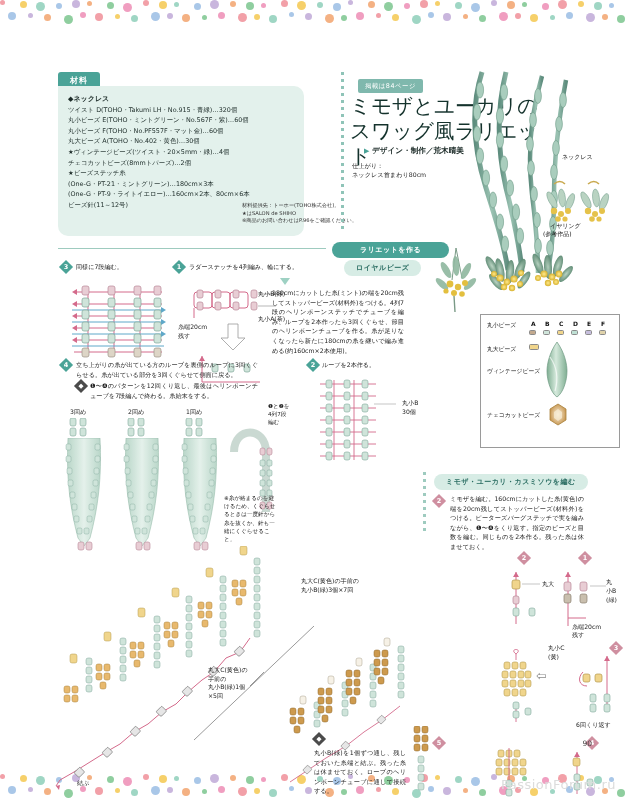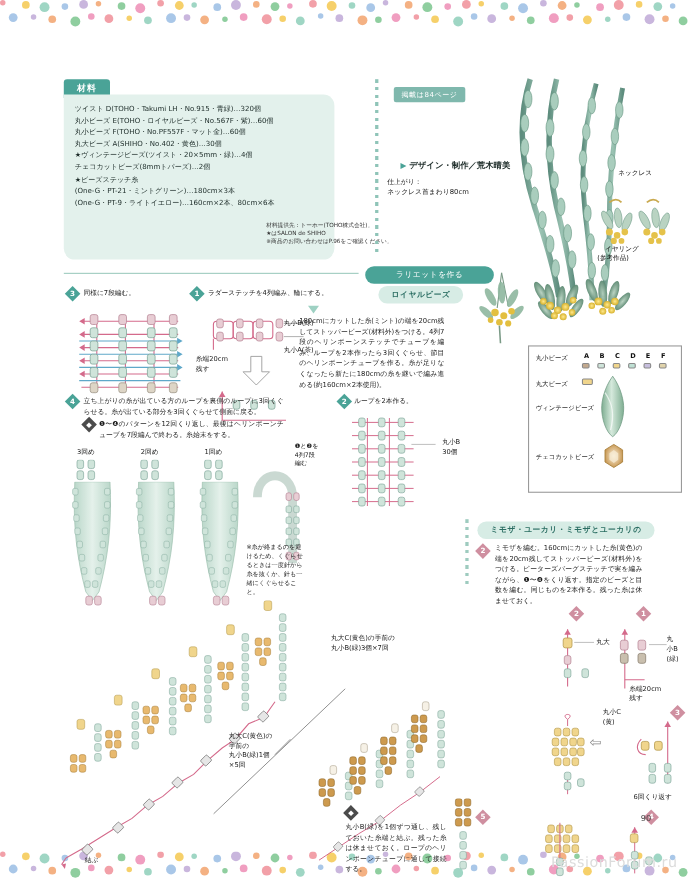--- a/index.html
+++ b/index.html
@@ -87,21 +87,21 @@
     background: repeating-linear-gradient(to bottom,#9ecbbf 0 3px, transparent 3px 7px);
   }
 
   
   .photo { position: absolute; }
   .photo-label { position: absolute; font-size: 6px; color: #111; }
 
   
   .pill-dark {
     position: absolute; background: #4aa397; color: #fff;
-    font-size: 7px; font-weight: normal; padding: 3px 28px;
+    font-size: 7px; font-weight: bold; padding: 3px 28px;
     border-radius: 9px; letter-spacing: .5px;
   }
   .pill-light {
     position: absolute; background: #d7ece5; color: #2a6d62;
     font-size: 7px; font-weight: bold; padding: 3px 12px;
     border-radius: 9px; letter-spacing: .5px;
   }
   .rule-h {
     position: absolute; height: 1px; background: #9ecbbf;
   }
@@ -310,38 +310,44 @@
     <span class="dot" style="left:565.8px;top:12px;width:7px;height:7px;background:#a9c7e8;"></span>
     <span class="dot" style="left:586.1999999999999px;top:13px;width:9px;height:9px;background:#c9b6dd;"></span>
     <span class="dot" style="left:601.5999999999999px;top:14px;width:6px;height:6px;background:#f4b183;"></span>
     <span class="dot" style="left:617px;top:15px;width:8px;height:8px;background:#8fce9f;"></span>
   </div>
 
 <div class="page-frame">
 
   <div class="mat-tab">材料</div>
   <div class="mat-box">
+    <div class="mat-line mat-head">◆ネックレス</div>
     <div class="mat-line">ツイスト D(TOHO・Takumi LH・No.915・青緑)…320個</div>
-    <div class="mat-line">丸小ビーズ E(TOHO・ロイヤルビーズ・No.567F・紫)…60個</div>
+    <div class="mat-line">丸小ビーズ E(TOHO・ミントグリーン・No.567F・紫)…60個</div>
     <div class="mat-line">丸小ビーズ F(TOHO・No.PF557F・マット金)…60個</div>
-    <div class="mat-line">丸大ビーズ A(SHIHO・No.402・黄色)…30個</div>
+    <div class="mat-line">丸大ビーズ A(TOHO・No.402・黄色)…30個</div>
     <div class="mat-line">★ヴィンテージビーズ(ツイスト・20×5mm・緑)…4個</div>
     <div class="mat-line">チェコカットビーズ(8mmトパーズ)…2個</div>
     <div class="mat-line">★ビーズステッチ糸</div>
     <div class="mat-line">(One-G・PT-21・ミントグリーン)…180cm×3本</div>
     <div class="mat-line">(One-G・PT-9・ライトイエロー)…160cm×2本、80cm×6本</div>
+    <div class="mat-line">ビーズ針(11～12号)</div>
   </div>
   <div class="mat-note">
     <div>材料提供先：トーホー(TOHO株式会社)。</div>
     <div>★はSALON de SHIHO</div>
     <div>※商品のお問い合わせはP.96をご確認ください。</div>
   </div>
 
   <div class="vrule"></div>
   <div class="badge">掲載は84ページ</div>
+  <div class="title">
+    <div>ミモザとユーカリの</div>
+    <div>スワッグ風ラリエット</div>
+  </div>
   <div class="byline">
     <span class="tri">▶</span>
     <span>デザイン・制作／荒木晴美</span>
   </div>
   <div class="finish">
     <div>仕上がり：</div>
     <div>ネックレス首まわり80cm</div>
   </div>
 
   <svg class="photo" style="left:420px; top:44px;" width="186" height="225" viewBox="0 0 186 225">
@@ -852,21 +858,21 @@
         <path d="M64 30 H86"></path>
       </g>
   </svg>
 
   <div class="caption" style="left:388px; top:372px;">
     <div>丸小B</div>
     <div>30個</div>
   </div>
 
   <div class="vrule2"></div>
-  <div class="pill-light" style="left:420px; top:448px;">ミモザ・ユーカリ・ミモザとユーカリの</div>
+  <div class="pill-light" style="left:420px; top:448px;">ミモザ・ユーカリ・カスミソウを編む</div>
 
   <div class="stepnum pink" style="left:420px; top:470px;">
       <span>2</span>
     </div>
   <div class="steptext" style="left:436px; top:468px; width:134px;">ミモザを編む。160cmにカットした糸(黄色)の端を20cm残してストッパービーズ(材料外)をつける。ピーターズバーグステッチで実を編みながら、❶〜❹をくり返す。指定のビーズと目数を編む。同じものを2本作る。残った糸は休ませておく。</div>
 
   <div class="stepnum pink" style="left:505px; top:527px;">
       <span>2</span>
     </div>
   <div class="stepnum pink" style="left:566px; top:527px;">

